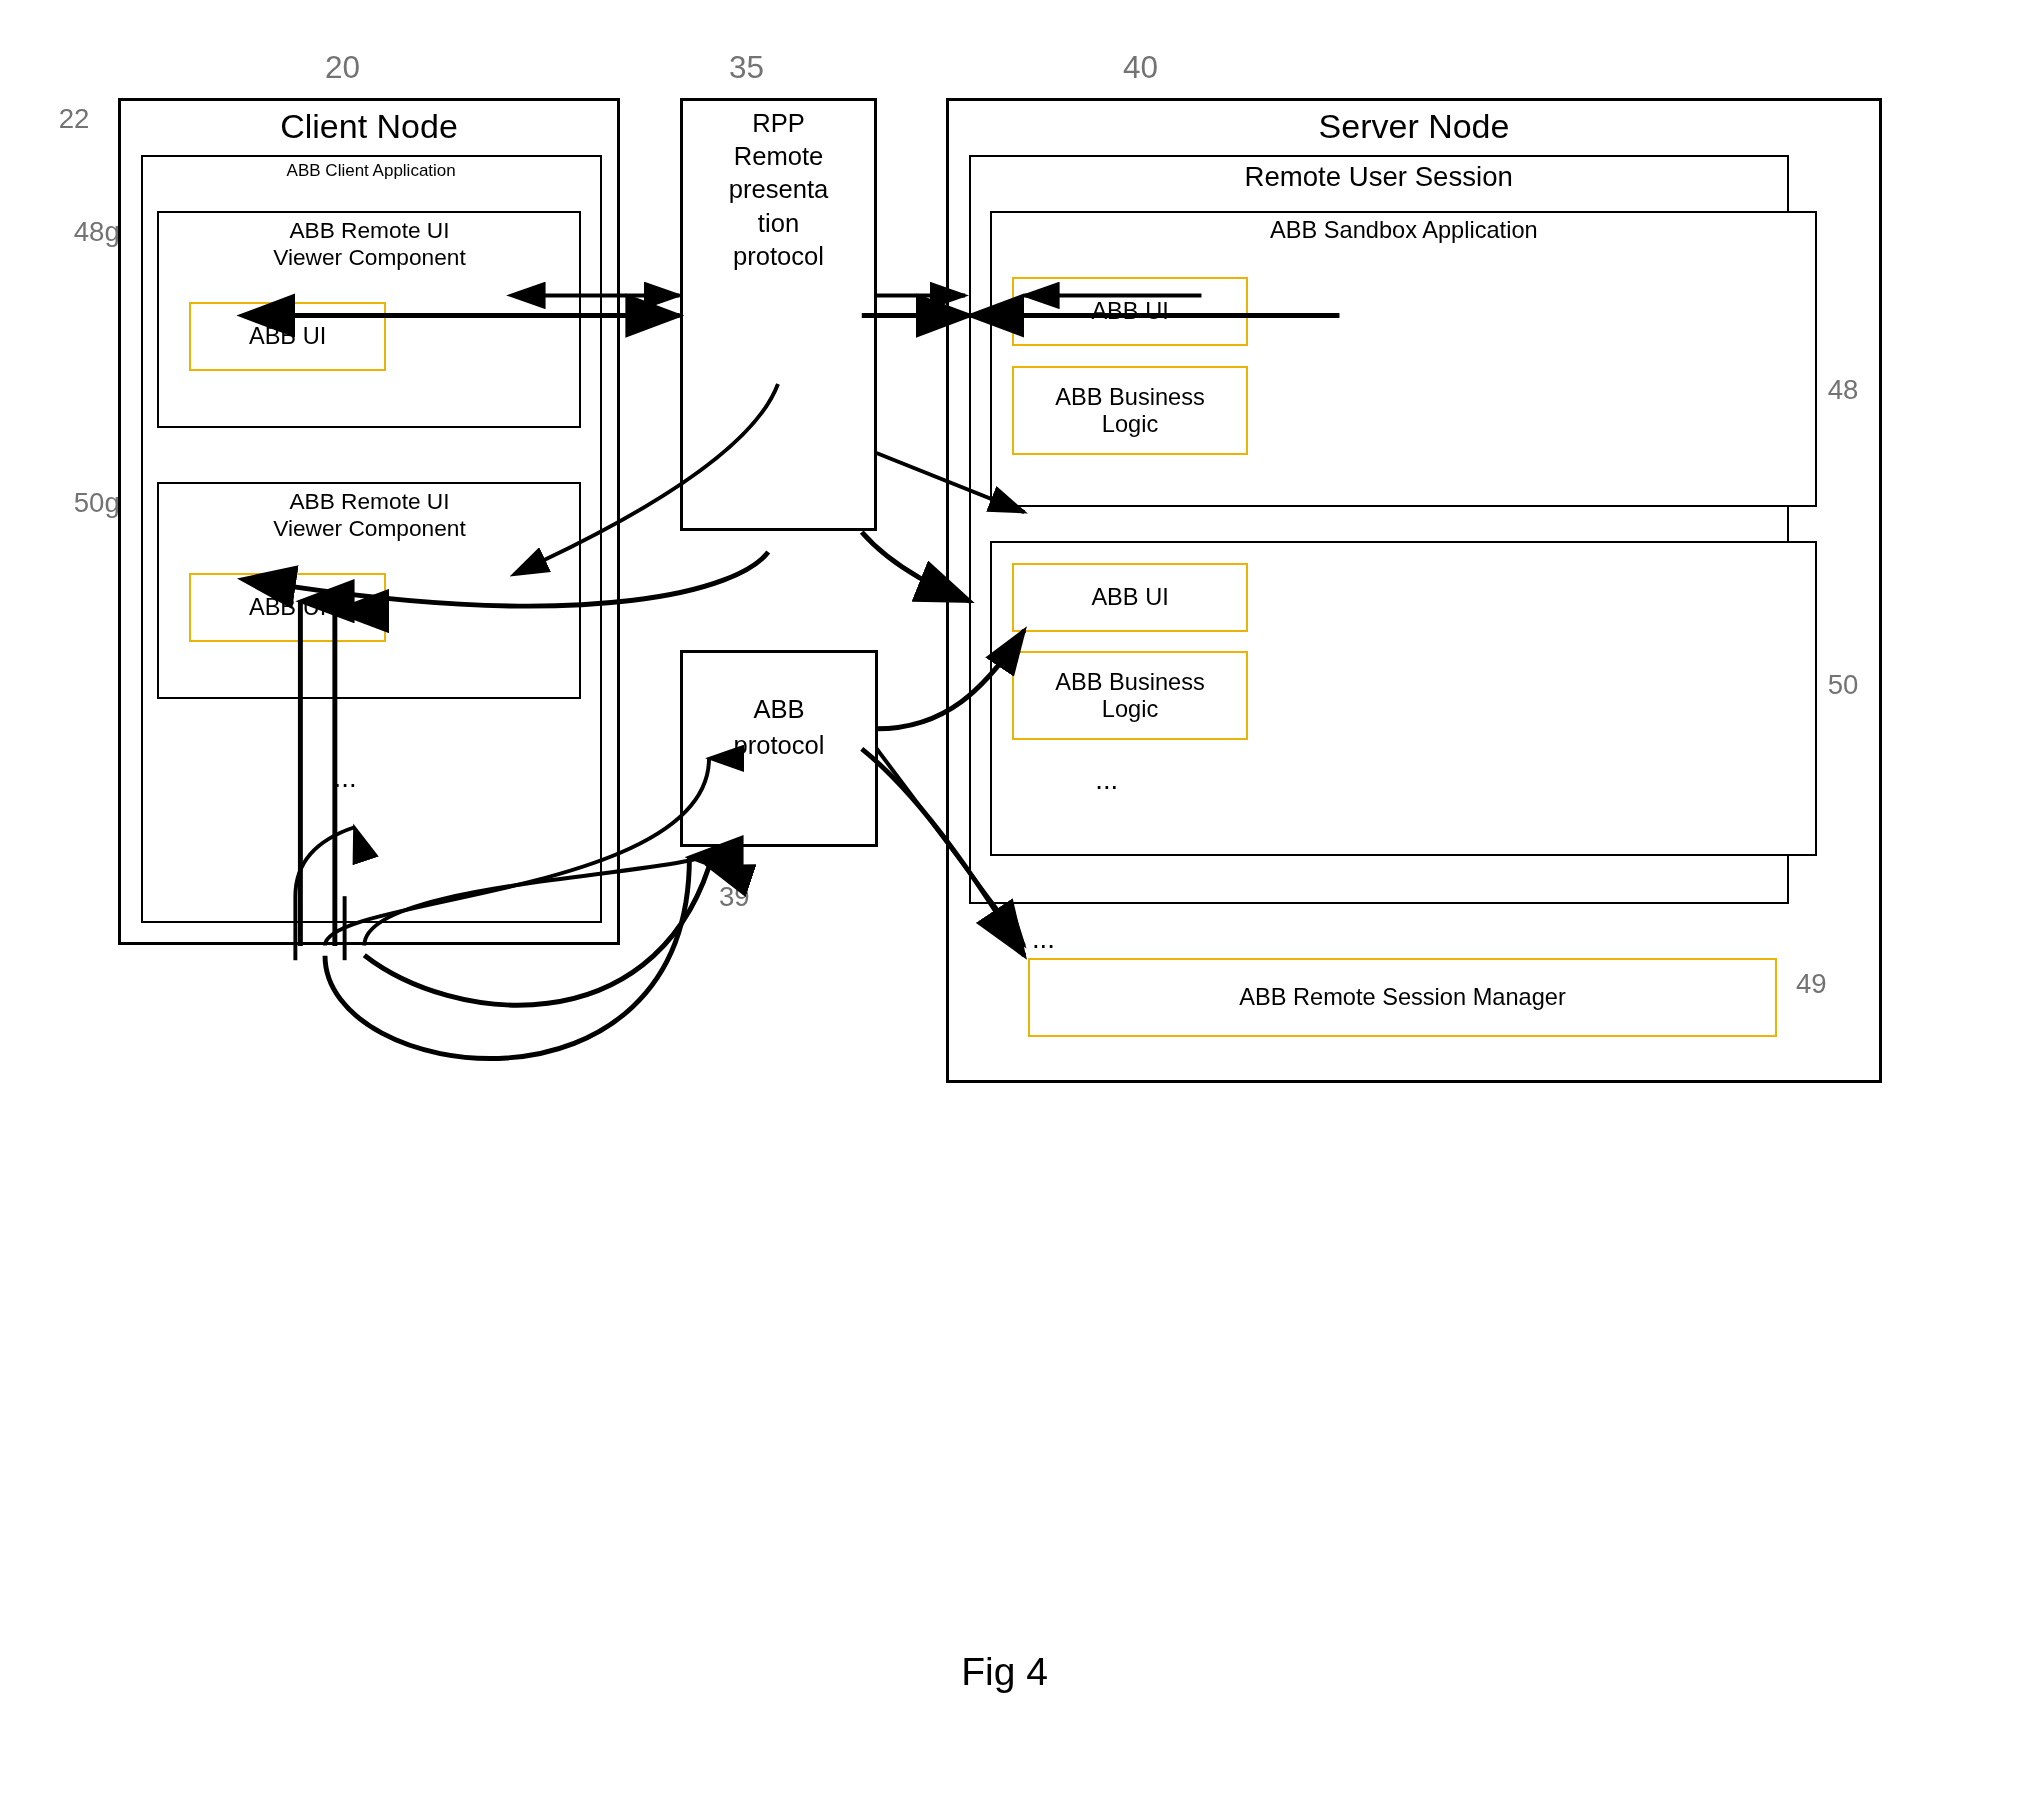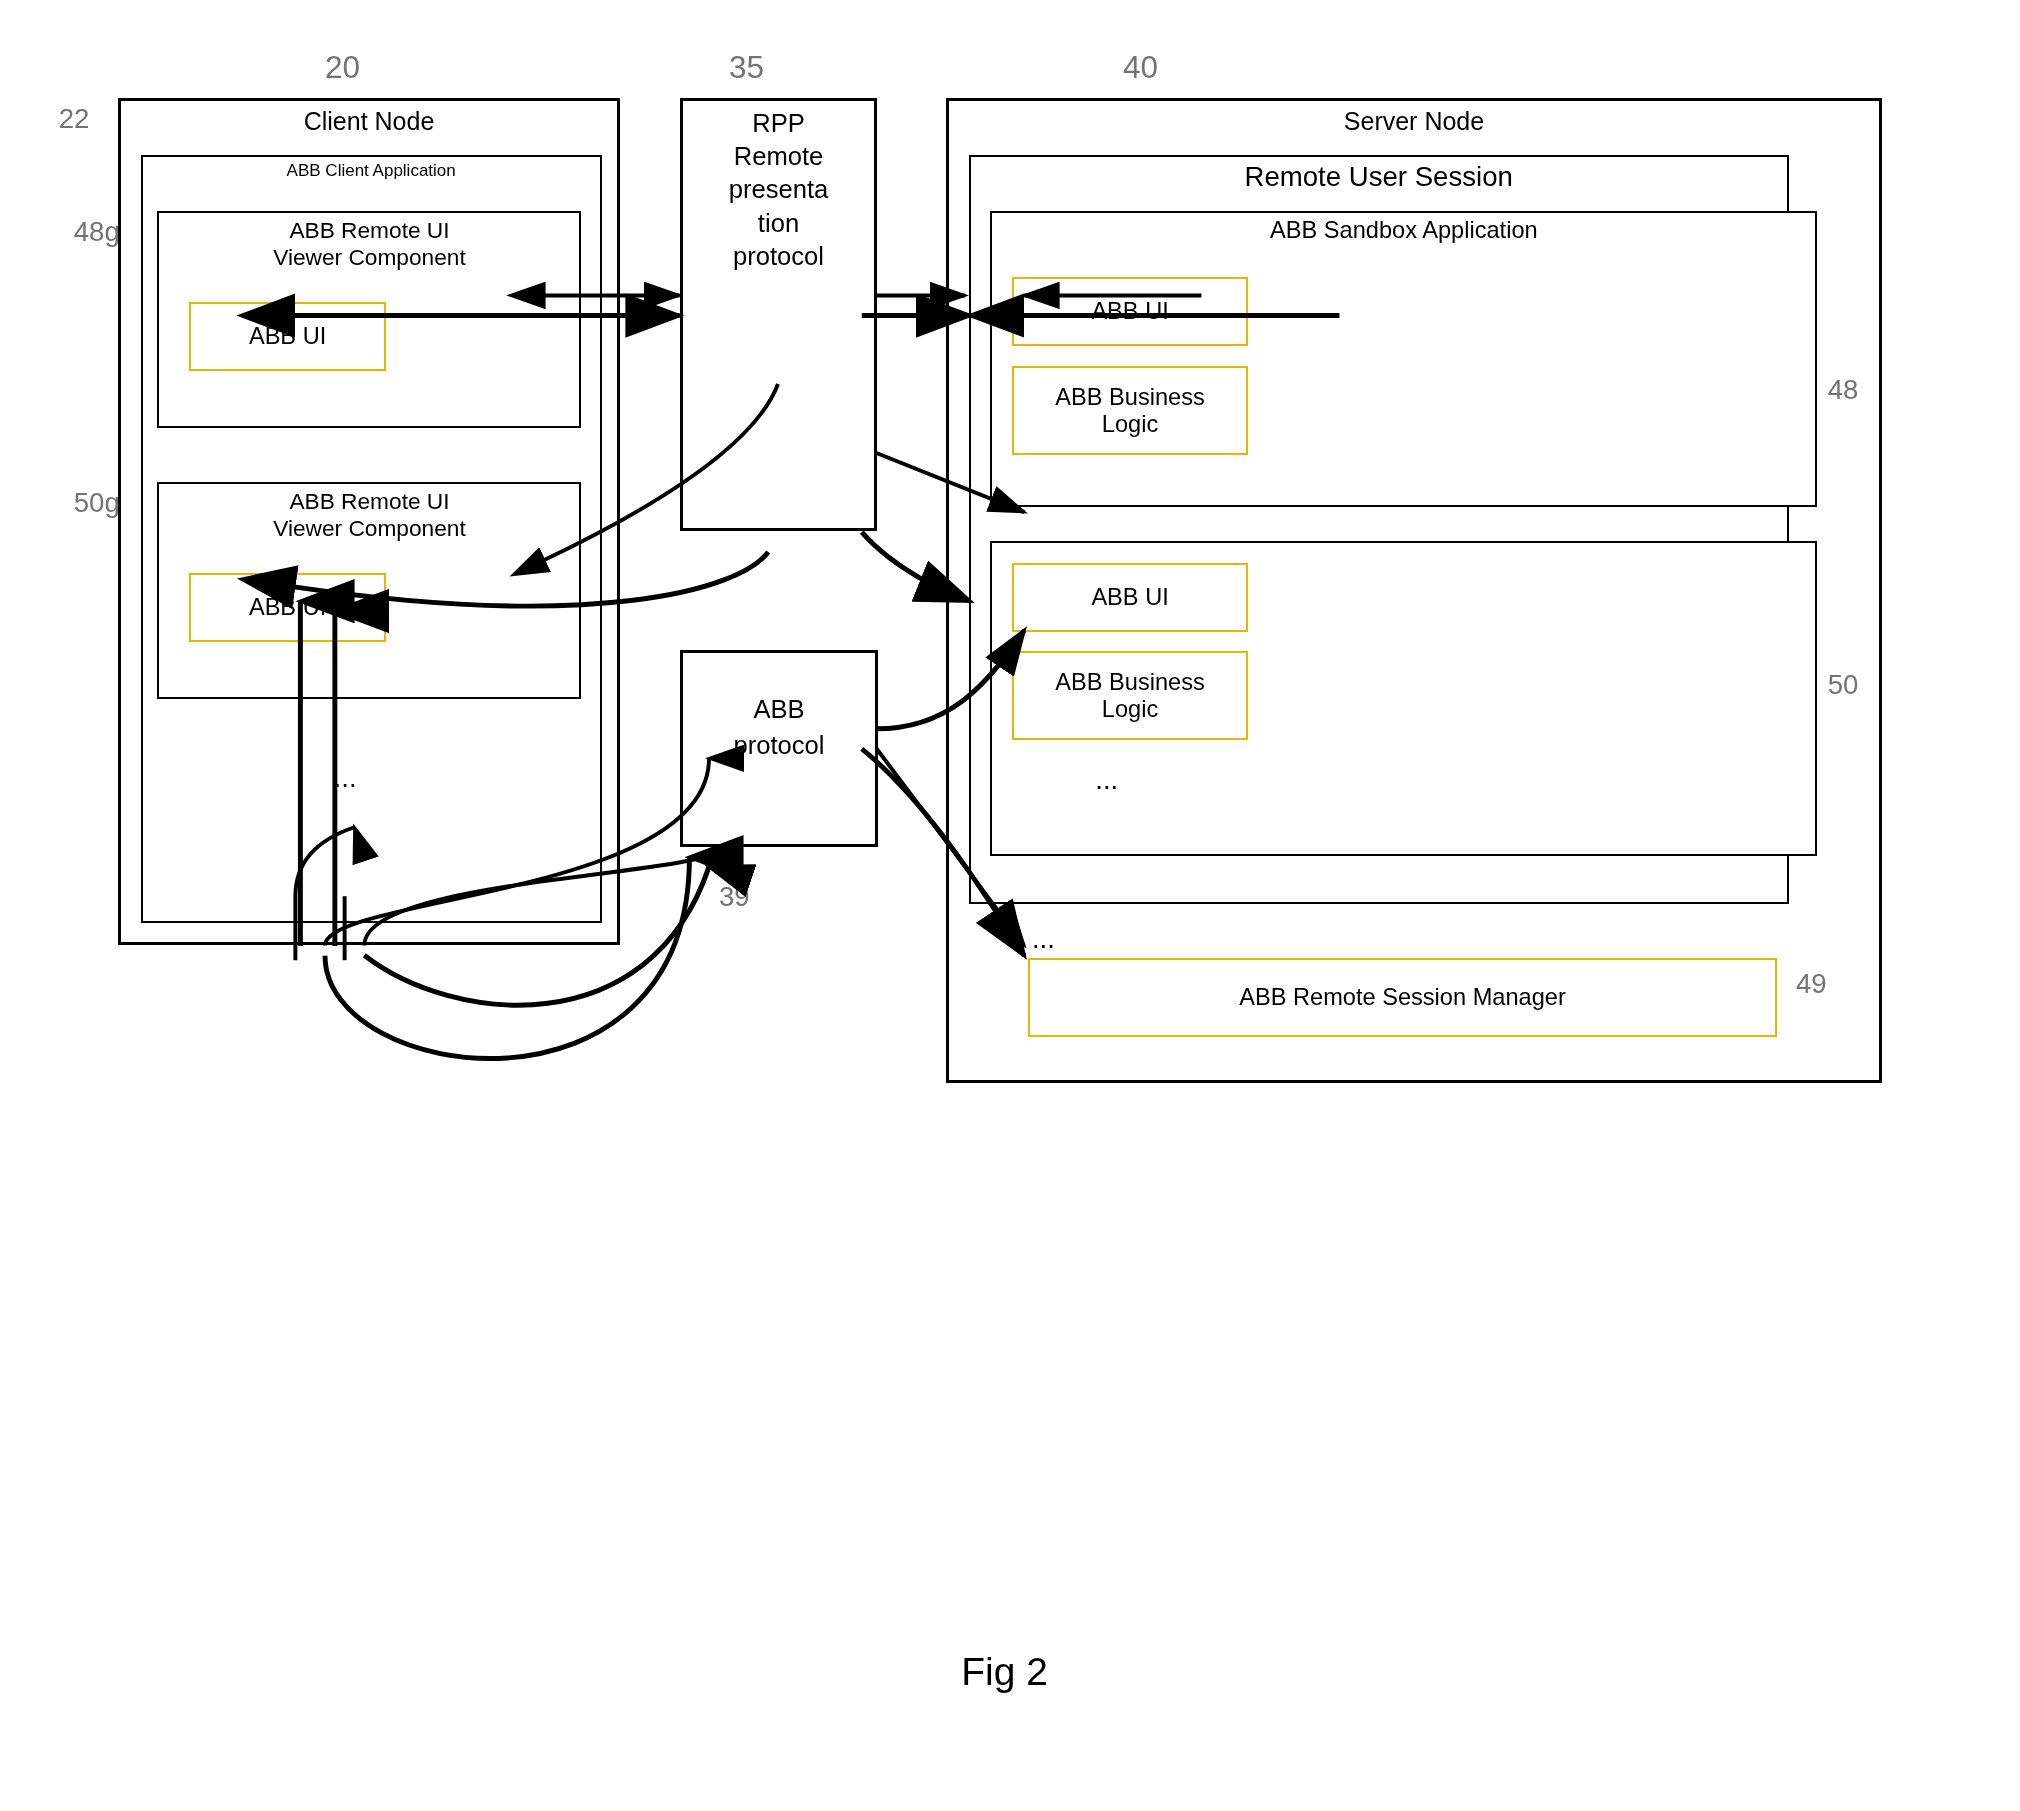--- a/index.html
+++ b/index.html
@@ -23,21 +23,21 @@
       font-weight: normal;
       position: absolute;
       color: #737373;
     }
     .node-box {
       position: absolute;
       border: 3px solid #000;
       background: #fff;
     }
     .node-title {
-      font-size: 25px;
+      font-size: 34px;
       text-align: center;
       padding: 5.9px 3.9px;
       font-weight: normal;
     }
     .inner-box {
       position: absolute;
       border: 2px solid #000;
       background: #fff;
     }
     .inner-title {
@@ -206,21 +206,21 @@
     <path d="M 830,720 L 980,920" stroke="#000" stroke-width="4" fill="none" marker-end="url(#arrowhead-right)"></path>
 
     <path d="M 240,935 L 240,870 Q 240,820 300,800" stroke="#000" stroke-width="4" fill="none" marker-end="url(#arrowhead-up)"></path>
     <path d="M 290,935 L 290,870" stroke="#000" stroke-width="4" fill="none"></path>
 
     <path d="M 310,930 C 400,1000 600,1020 660,840" stroke="#000" stroke-width="5" fill="none" marker-end="url(#arrowhead-up)"></path>
 
     <path d="M 830,700 C 900,700 940,660 980,600" stroke="#000" stroke-width="5" fill="none" marker-end="url(#arrowhead-right)"></path>
   </svg>
 
-  <div class="fig-caption">Fig 2</div>
+  <div class="fig-caption">Fig 4</div>
 
 </div>
 
 <svg style="position:absolute; top:0; left:0; width:2020px; height:1812px; pointer-events:none;" viewBox="0 0 2051 1839" width="2020" height="1812">
   <defs>
     <marker id="ah-r" markerWidth="12" markerHeight="9" refX="11" refY="4.5" orient="auto">
       <polygon points="0 0, 12 4.5, 0 9" fill="#000"></polygon>
     </marker>
     <marker id="ah-l" markerWidth="12" markerHeight="9" refX="1" refY="4.5" orient="auto-start-reverse">
       <polygon points="0 0, 12 4.5, 0 9" fill="#000"></polygon>

